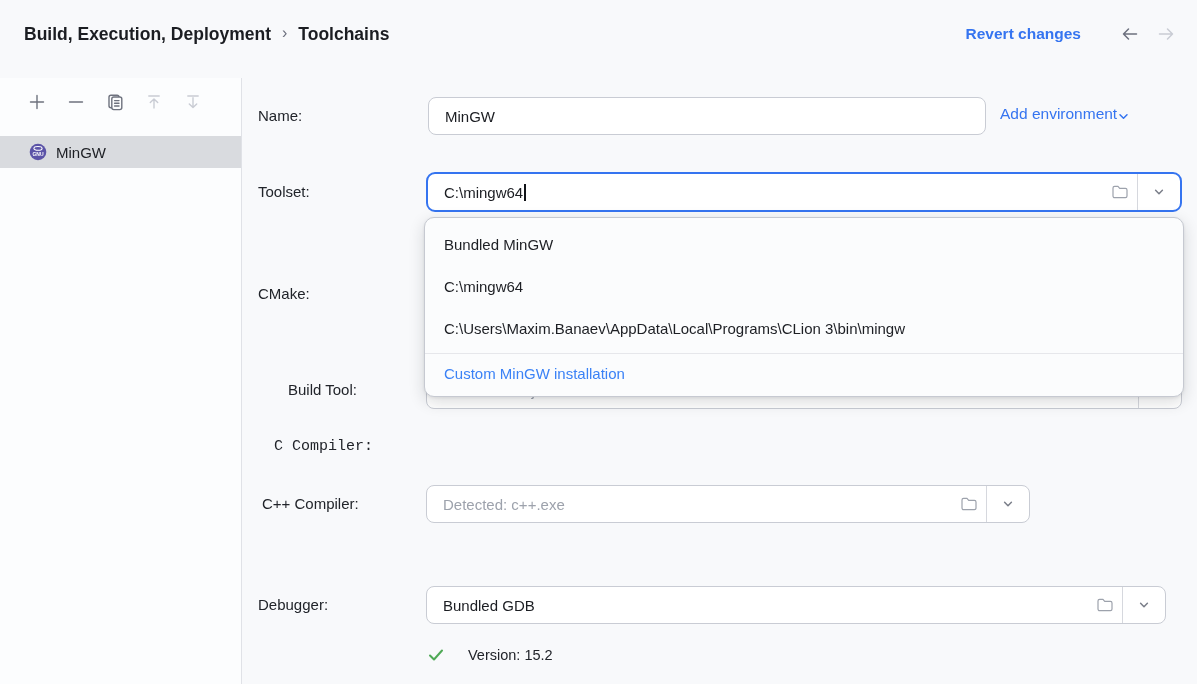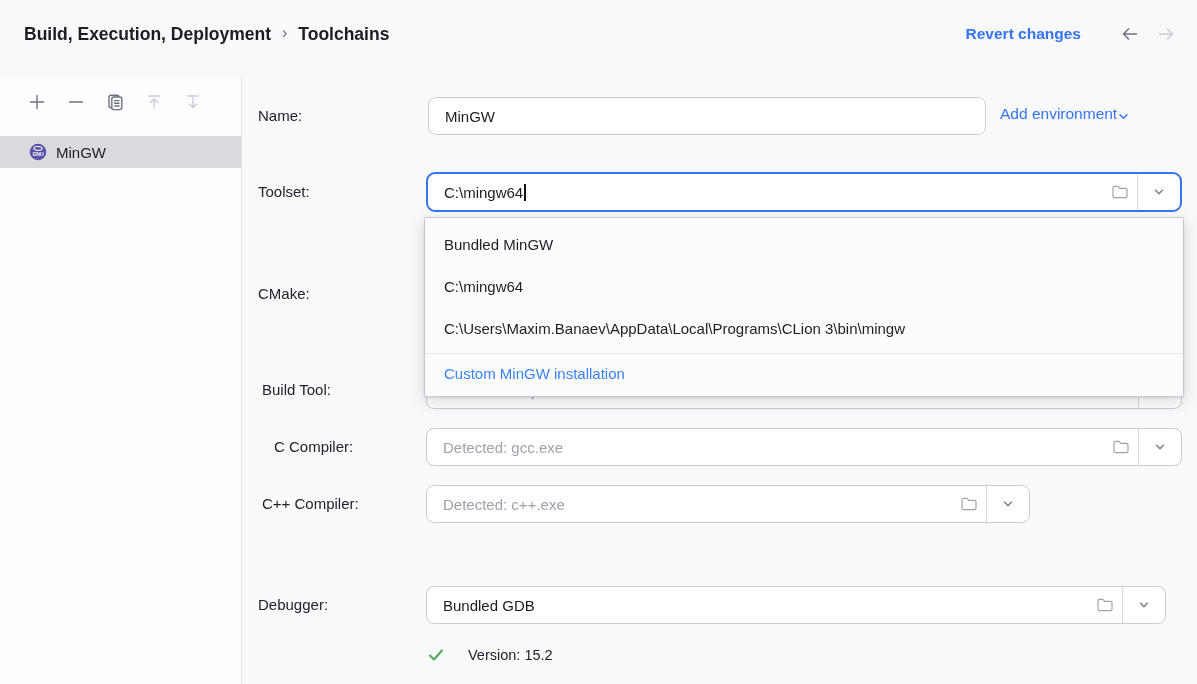--- a/index.html
+++ b/index.html
@@ -63,21 +63,21 @@
   .expand-btn svg { stroke:#7a7e89; fill:none; stroke-width:1.5; stroke-linecap:round; stroke-linejoin:round; }
 
   .field.focused { border:2px solid #3574f0; height:40px; border-radius:9px; z-index:5; }
 
   .add-env { position:absolute; left:758px; top:27px; display:flex; align-items:flex-end; cursor:pointer; }
   .add-env svg { stroke:#3574f0; fill:none; stroke-width:1.5; stroke-linecap:round; stroke-linejoin:round; }
 
   
   .dropdown {
     position:absolute; left:182px; top:139px; width:760px;
-    background:#fbfcfd; border:1px solid #c6c9d1; border-radius:2px;
+    background:#fbfcfd; border:1px solid #c6c9d1; border-radius:10px;
     box-shadow:0 5px 16px rgba(25,28,35,.16), 0 1px 3px rgba(25,28,35,.08);
     padding:6px 0 2px 0; z-index:10;
   }
   .dd-item { height:42px; line-height:42px; padding:0 19px; font-size:15px; color:#1d1f24; cursor:pointer; white-space:nowrap; }
   .dd-sep { height:1px; background:#e6e7eb; margin-top:3px; }
   .dd-item.disabled { color:#3b82f6; cursor:default; height:40px; line-height:40px; }
 
   
   .status-row { position:absolute; left:186px; top:567px; height:20px; display:flex; align-items:center; gap:24px; }
   .status-row svg { stroke:#4fa956; fill:none; stroke-width:2; stroke-linecap:round; stroke-linejoin:round; }
@@ -179,51 +179,37 @@
         <span class="combo-divider"></span>
         <span class="expand-btn">
           <svg width="14" height="14" viewBox="0 0 14 14">
               <path d="M3.6 5.3 L7 8.7 L10.4 5.3"></path>
             </svg>
         </span>
       </div>
 
       <div class="flabel" style="left:16px; top:206px;">CMake:</div>
 
-      <div class="flabel" style="left:20px; top:302px;">Build Tool:</div>
+      <div class="flabel" style="left:46px; top:302px;">Build Tool:</div>
       <div class="field" style="left:184px; top:293px; width:756px;">
         <span class="ftext placeholder">Detected: ninja.exe</span>
         <span class="browse-btn">
           <svg width="18" height="16" viewBox="0 0 18 16">
               <path d="M2 4 c0-.9.7-1.6 1.6-1.6 h3.4 l1.7 1.9 h5.7 c.9 0 1.6.7 1.6 1.6 v6.2 c0 .9-.7 1.6-1.6 1.6 H3.6 c-.9 0-1.6-.7-1.6-1.6 Z"></path>
             </svg>
         </span>
         <span class="combo-divider"></span>
         <span class="expand-btn">
           <svg width="14" height="14" viewBox="0 0 14 14">
               <path d="M3.6 5.3 L7 8.7 L10.4 5.3"></path>
             </svg>
         </span>
       </div>
 
-      <div class="flabel" style="left:32px; top:359px;">C Compiler:</div>
-      <div class="field" style="left:184px; top:350px; width:756px;">
-        <span class="ftext placeholder">Detected: gcc.exe</span>
-        <span class="browse-btn">
-          <svg width="18" height="16" viewBox="0 0 18 16">
-              <path d="M2 4 c0-.9.7-1.6 1.6-1.6 h3.4 l1.7 1.9 h5.7 c.9 0 1.6.7 1.6 1.6 v6.2 c0 .9-.7 1.6-1.6 1.6 H3.6 c-.9 0-1.6-.7-1.6-1.6 Z"></path>
-            </svg>
-        </span>
-        <span class="combo-divider"></span>
-        <span class="expand-btn">
-          <svg width="14" height="14" viewBox="0 0 14 14">
-              <path d="M3.6 5.3 L7 8.7 L10.4 5.3"></path>
-            </svg>
-        </span>
-      </div>
+      <div class="flabel" style="left:32px; top:359px;font-family:Liberation Mono, monospace;">C Compiler:</div>
 
       <div class="flabel" style="left:20px; top:416px;">C++ Compiler:</div>
       <div class="field" style="left:184px; top:407px; width:604px;">
         <span class="ftext placeholder">Detected: c++.exe</span>
         <span class="browse-btn">
           <svg width="18" height="16" viewBox="0 0 18 16">
               <path d="M2 4 c0-.9.7-1.6 1.6-1.6 h3.4 l1.7 1.9 h5.7 c.9 0 1.6.7 1.6 1.6 v6.2 c0 .9-.7 1.6-1.6 1.6 H3.6 c-.9 0-1.6-.7-1.6-1.6 Z"></path>
             </svg>
         </span>
         <span class="combo-divider"></span>

